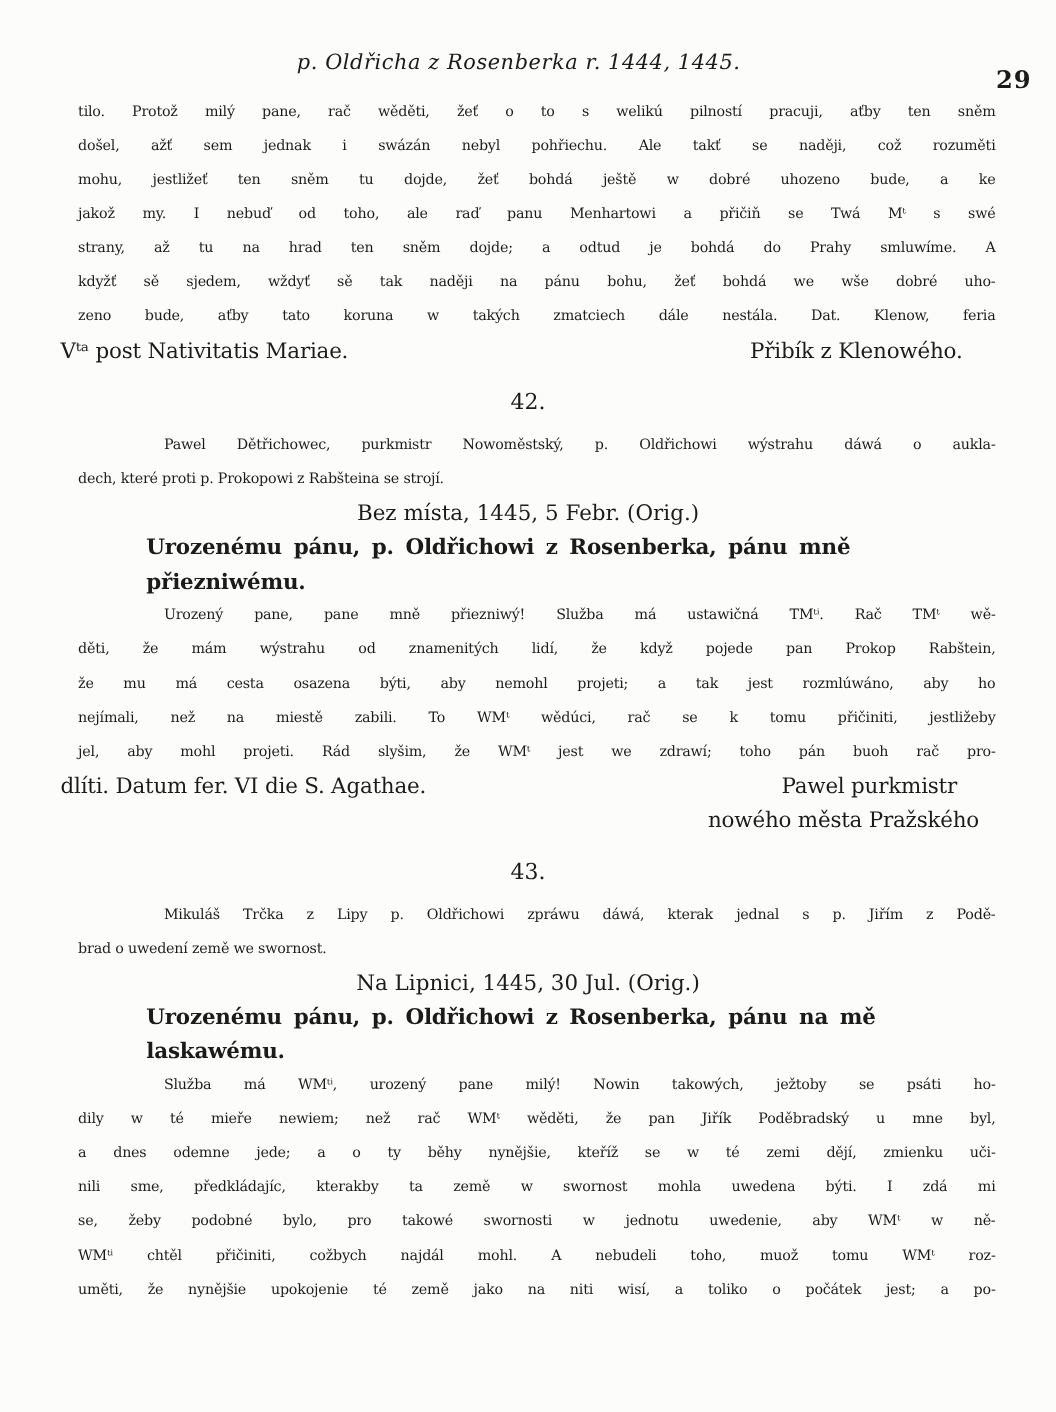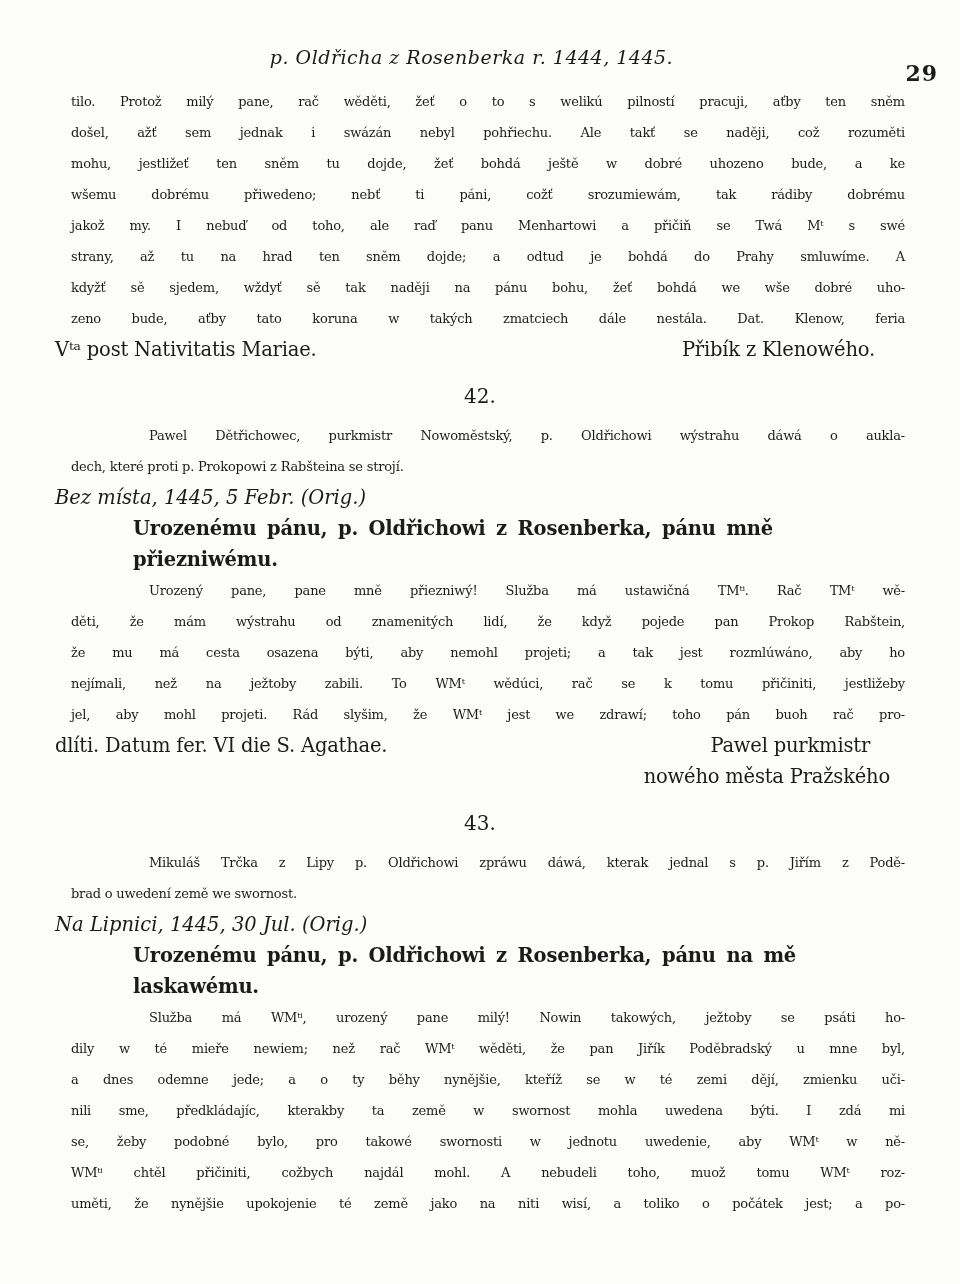--- a/index.html
+++ b/index.html
@@ -49,21 +49,21 @@
     font-size:19.5px;line-height:31px;letter-spacing:-0.2px;
     text-align:right;text-align-last:right;
     padding-right:15px;
   }
   .doc-heading{
     text-align:center;
     font-size:20px;line-height:31px;
     margin-top:16px;margin-bottom:8px;
   }
   .dateline{
-    font-style:italic;
+    text-align:center;
     font-size:19.5px;line-height:31px;
   }
   .address{
     font-size:19.5px;line-height:31px;letter-spacing:-0.2px;
     padding-left:78px;
     word-spacing:4px;
     font-weight:bold;
   }
 </style>
 </head>
@@ -75,41 +75,40 @@
     <div class="running-title">p. Oldřicha z Rosenberka r. 1444, 1445.</div>
     <div class="folio">29</div>
   </header>
 
   <main class="textblock">
 
     <section>
       <div class="line">tilo. Protož milý pane, rač wěděti, žeť o to s welikú pilností pracuji, aťby ten sněm</div>
       <div class="line">došel, ažť sem jednak i swázán nebyl pohřiechu. Ale takť se naději, což rozuměti</div>
       <div class="line">mohu, jestližeť ten sněm tu dojde, žeť bohdá ještě w dobré uhozeno bude, a ke</div>
-      <div class="line">wšemu dobrému přiwedeno; nebť ti páni, cožť srozumiewám, tak rádiby dobrému</div>
       <div class="line">jakož my. I nebuď od toho, ale raď panu Menhartowi a přičiň se Twá Mᵗ s swé</div>
       <div class="line">strany, až tu na hrad ten sněm dojde; a odtud je bohdá do Prahy smluwíme. A</div>
       <div class="line">kdyžť sě sjedem, wždyť sě tak naději na pánu bohu, žeť bohdá we wše dobré uho-</div>
       <div class="line">zeno bude, aťby tato koruna w takých zmatciech dále nestála. Dat. Klenow, feria</div>
       <div class="endline">
         <span>Vᵗᵃ post Nativitatis Mariae.</span>
         <span class="sig-off-30">Přibík z Klenowého.</span>
       </div>
     </section>
 
     <section>
       <div class="doc-heading">42.</div>
       <div class="line indent">Pawel Dětřichowec, purkmistr Nowoměstský, p. Oldřichowi wýstrahu dáwá o aukla-</div>
       <div class="line noj">dech, které proti p. Prokopowi z Rabšteina se strojí.</div>
       <div class="dateline">Bez místa, 1445, 5 Febr. (Orig.)</div>
       <div class="address">Urozenému pánu, p. Oldřichowi z Rosenberka, pánu mně přiezniwému.</div>
       <div class="line indent">Urozený pane, pane mně přiezniwý! Služba má ustawičná TMᵗⁱ. Rač TMᵗ wě-</div>
       <div class="line">děti, že mám wýstrahu od znamenitých lidí, že když pojede pan Prokop Rabštein,</div>
       <div class="line">že mu má cesta osazena býti, aby nemohl projeti; a tak jest rozmlúwáno, aby ho</div>
-      <div class="line">nejímali, než na ježtoby zabili. To WMᵗ wědúci, rač se k tomu přičiniti, jestližeby</div>
+      <div class="line">nejímali, než na miestě zabili. To WMᵗ wědúci, rač se k tomu přičiniti, jestližeby</div>
       <div class="line">jel, aby mohl projeti. Rád slyšim, že WMᵗ jest we zdrawí; toho pán buoh rač pro-</div>
       <div class="endline">
         <span>dlíti. Datum fer. VI die S. Agathae.</span>
         <span class="sig-off-35">Pawel purkmistr</span>
       </div>
       <div class="rightline">nowého města Pražského</div>
     </section>
 
     <section>
       <div class="doc-heading">43.</div>

